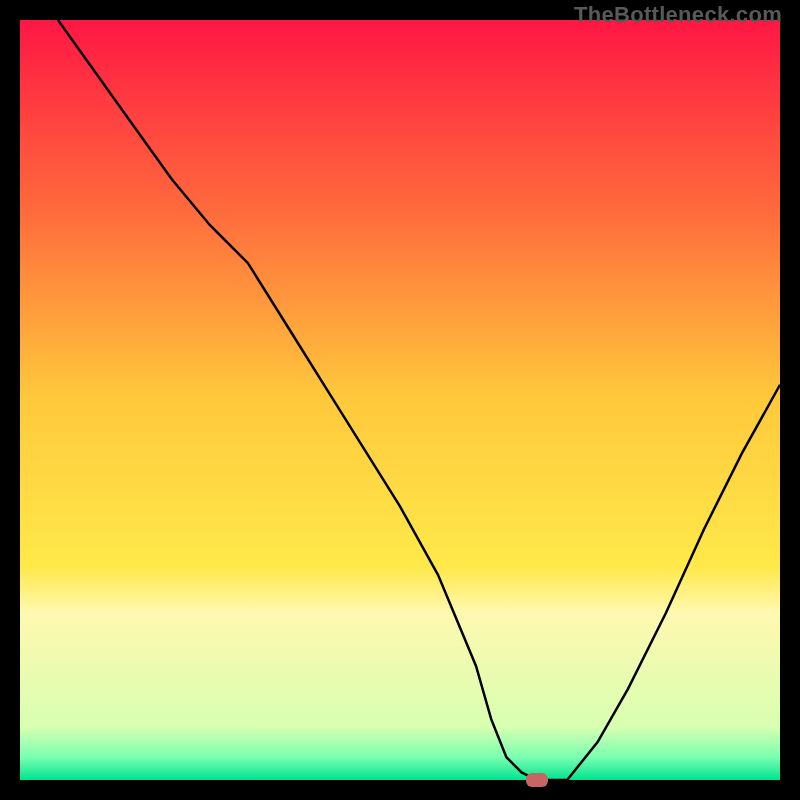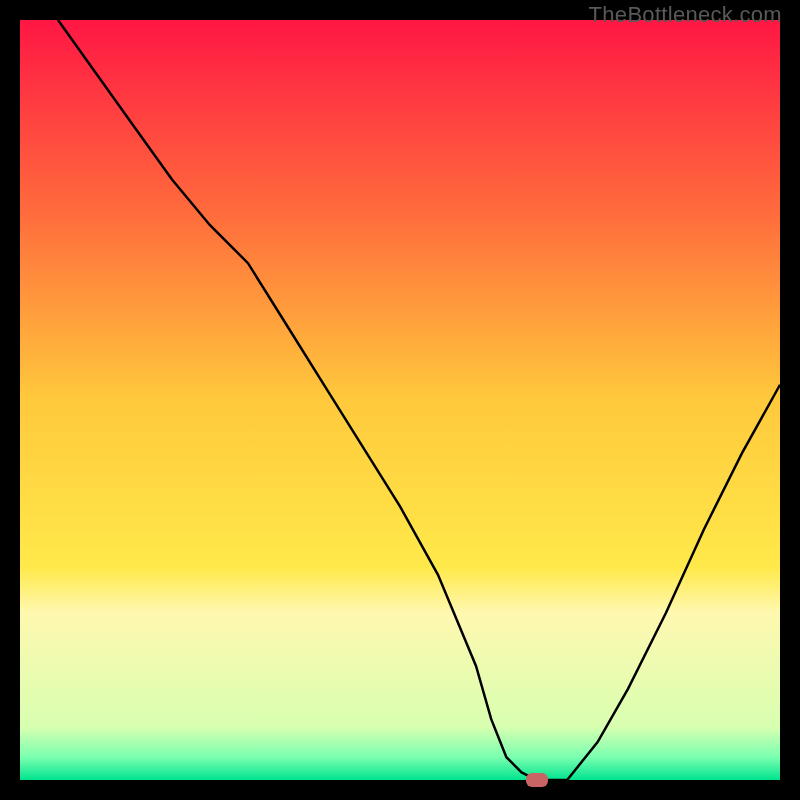--- a/index.html
+++ b/index.html
@@ -24,21 +24,21 @@
     top: 20px;
     width: 760px;
     height: 760px;
   }
   .watermark {
     position: absolute;
     top: 2px;
     right: 18px;
     color: #595959;
     font-size: 22px;
-    font-weight: 400;
+    font-weight: 700;
     letter-spacing: 0.3px;
     user-select: none;
     text-align: right;
   }
   .marker {
     position: absolute;
     width: 22px;
     height: 14px;
     background: #c86464;
     border-radius: 6px;

